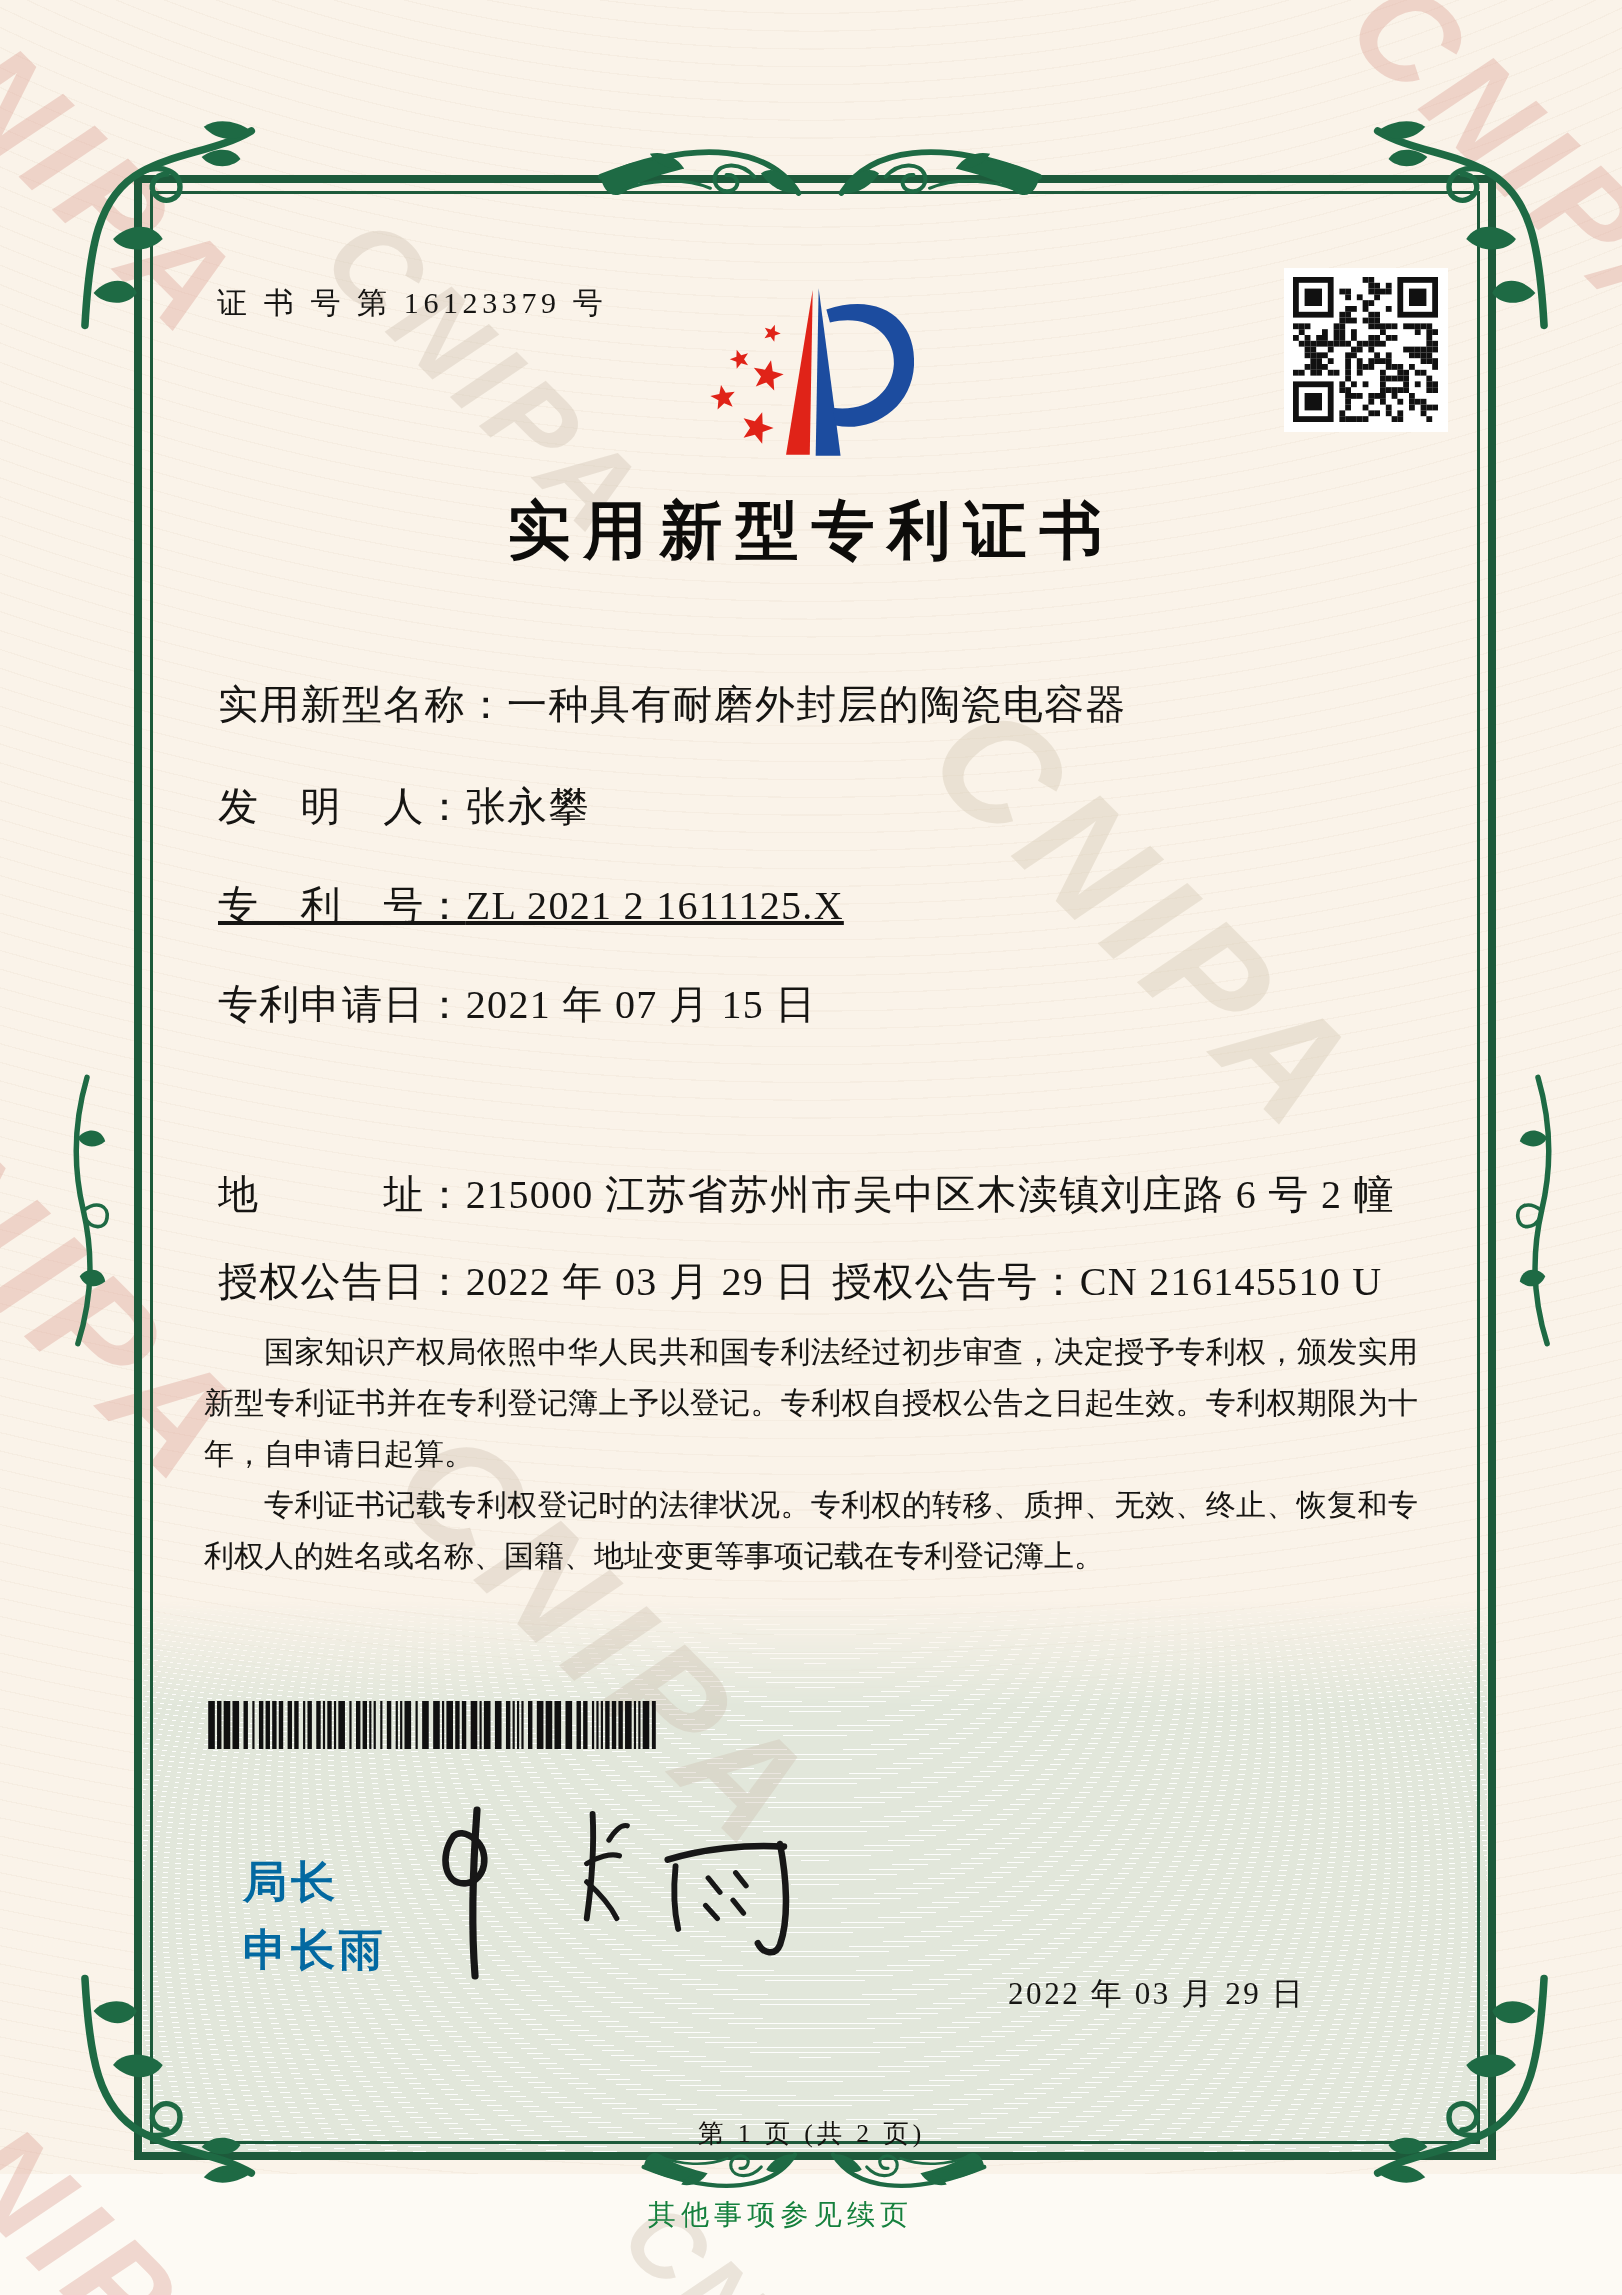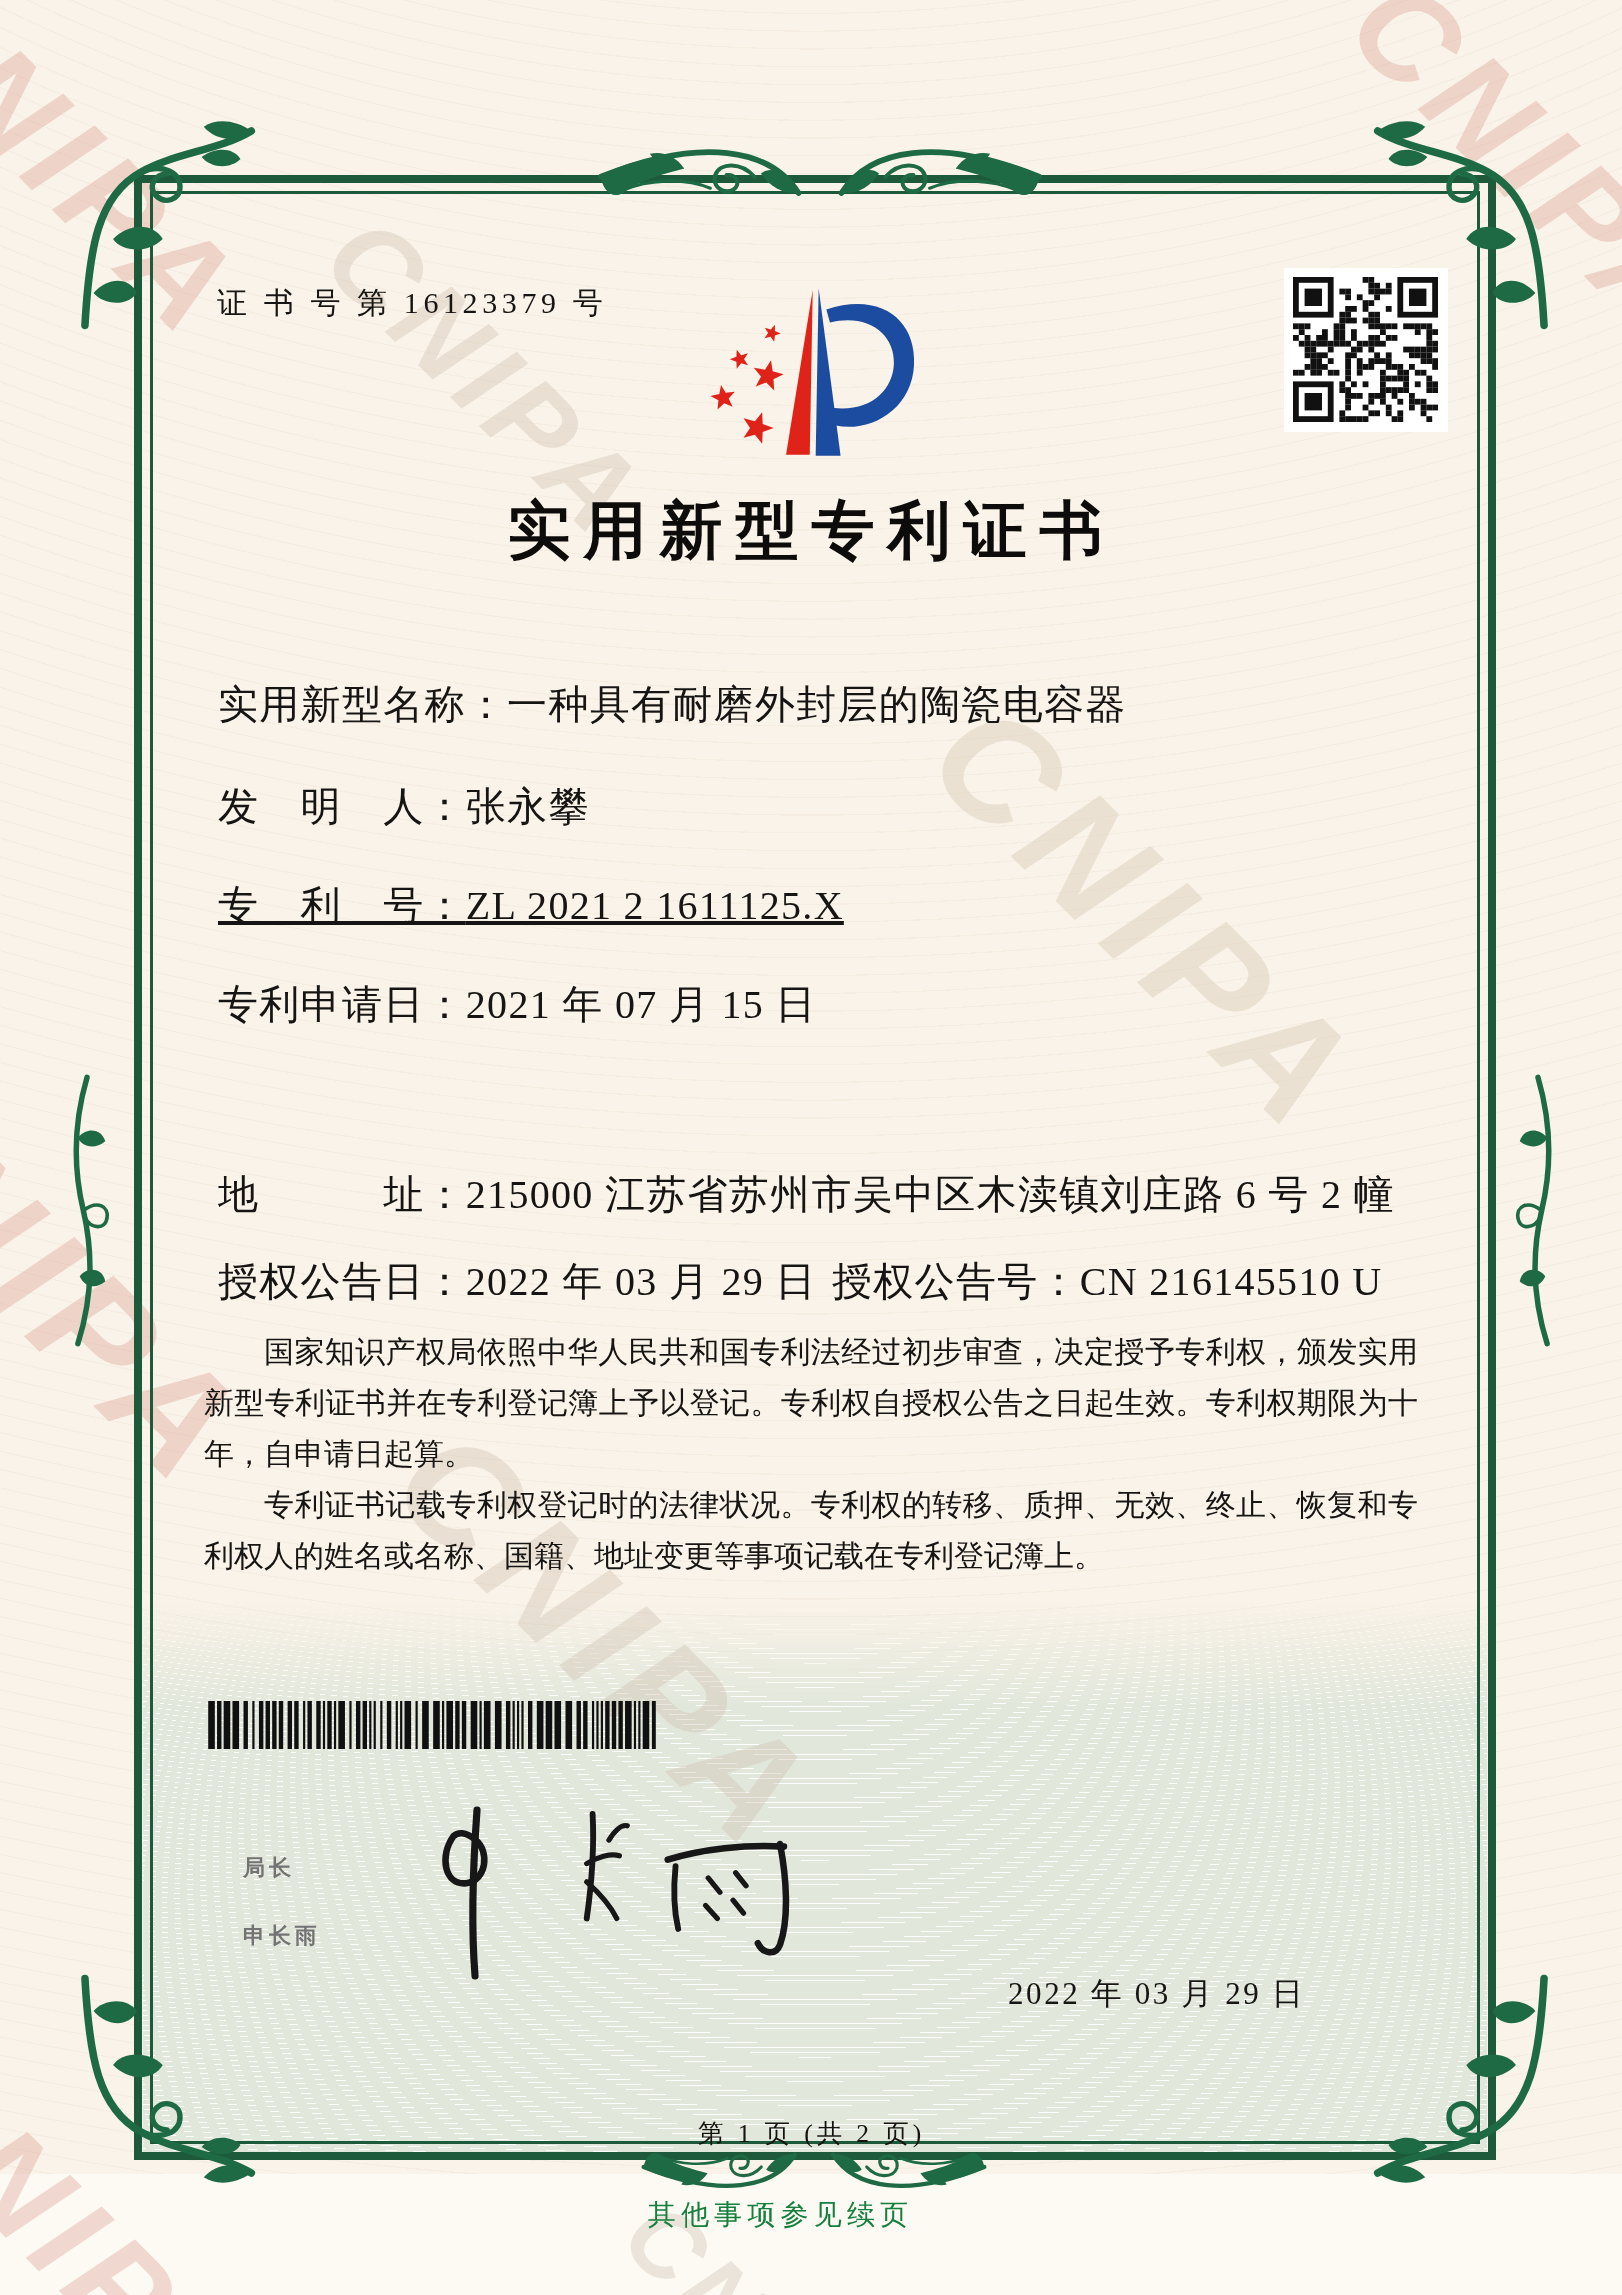--- a/index.html
+++ b/index.html
@@ -90,21 +90,21 @@
     font-size:30px;line-height:51px;color:var(--text_black);
     text-align:justify;
   }
   .paras p{text-indent:2em;margin:0;}
   
   .barcode{position:absolute;left:206px;top:1701px;width:452px;height:48px;}
   
   .sig-role,.sig-name{
     position:absolute;left:243px;
     font-family:"Liberation Sans","DejaVu Sans",sans-serif;
-    font-weight:600;font-size:22px;color:#737373;letter-spacing:3.9px;
+    font-weight:600;font-size:44px;color:#0369a1;letter-spacing:3.9px;
   }
   .sig-role{top:1853px;}
   .sig-name{top:1921px;}
   .signature{position:absolute;left:393px;top:1780px;width:458px;height:209px;}
   .sign-date{
     position:absolute;left:1008px;top:1973px;
     font-size:31px;color:var(--text_black);letter-spacing:2.6px;
   }
   .page-info{
     position:absolute;left:0;right:0;top:2116px;text-align:center;

